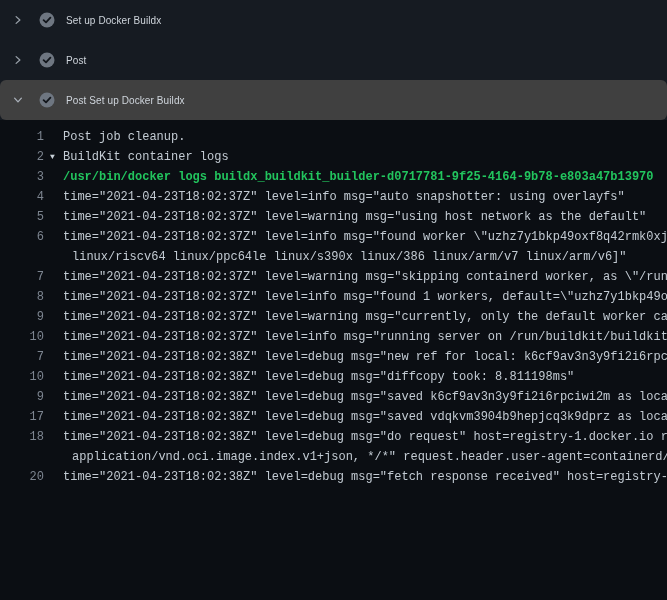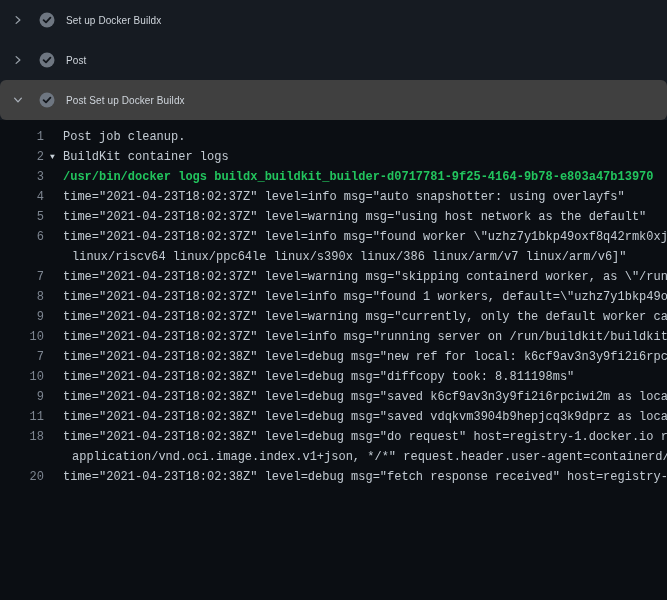--- a/index.html
+++ b/index.html
@@ -106,19 +106,19 @@
       <div class="log-row"><span class="log-num">5</span><span class="log-text">time="2021-04-23T18:02:37Z" level=warning msg="using host network as the default"</span></div>
       <div class="log-row"><span class="log-num">6</span><span class="log-text">time="2021-04-23T18:02:37Z" level=info msg="found worker \"uzhz7y1bkp49oxf8q42rmk0xj</span></div>
       <div class="log-row cont"><span class="log-text">linux/riscv64 linux/ppc64le linux/s390x linux/386 linux/arm/v7 linux/arm/v6]"</span></div>
       <div class="log-row"><span class="log-num">7</span><span class="log-text">time="2021-04-23T18:02:37Z" level=warning msg="skipping containerd worker, as \"/run</span></div>
       <div class="log-row"><span class="log-num">8</span><span class="log-text">time="2021-04-23T18:02:37Z" level=info msg="found 1 workers, default=\"uzhz7y1bkp49o</span></div>
       <div class="log-row"><span class="log-num">9</span><span class="log-text">time="2021-04-23T18:02:37Z" level=warning msg="currently, only the default worker ca</span></div>
       <div class="log-row"><span class="log-num">10</span><span class="log-text">time="2021-04-23T18:02:37Z" level=info msg="running server on /run/buildkit/buildkit</span></div>
       <div class="log-row"><span class="log-num">7</span><span class="log-text">time="2021-04-23T18:02:38Z" level=debug msg="new ref for local: k6cf9av3n3y9fi2i6rpc</span></div>
       <div class="log-row"><span class="log-num">10</span><span class="log-text">time="2021-04-23T18:02:38Z" level=debug msg="diffcopy took: 8.811198ms"</span></div>
       <div class="log-row"><span class="log-num">9</span><span class="log-text">time="2021-04-23T18:02:38Z" level=debug msg="saved k6cf9av3n3y9fi2i6rpciwi2m as loca</span></div>
-      <div class="log-row"><span class="log-num">11</span><span class="log-text">time="2021-04-23T18:02:38Z" level=debug msg="saved vdqkvm3904b9hepjcq3k9dprz as loca</span></div>
+      <div class="log-row"><span class="log-num">17</span><span class="log-text">time="2021-04-23T18:02:38Z" level=debug msg="saved vdqkvm3904b9hepjcq3k9dprz as loca</span></div>
       <div class="log-row"><span class="log-num">18</span><span class="log-text">time="2021-04-23T18:02:38Z" level=debug msg="do request" host=registry-1.docker.io r</span></div>
       <div class="log-row cont"><span class="log-text">application/vnd.oci.image.index.v1+json, */*" request.header.user-agent=containerd/1.4</span></div>
       <div class="log-row"><span class="log-num">20</span><span class="log-text">time="2021-04-23T18:02:38Z" level=debug msg="fetch response received" host=registry-</span></div>
     </div>
 
 </div>
 
 </body></html>

